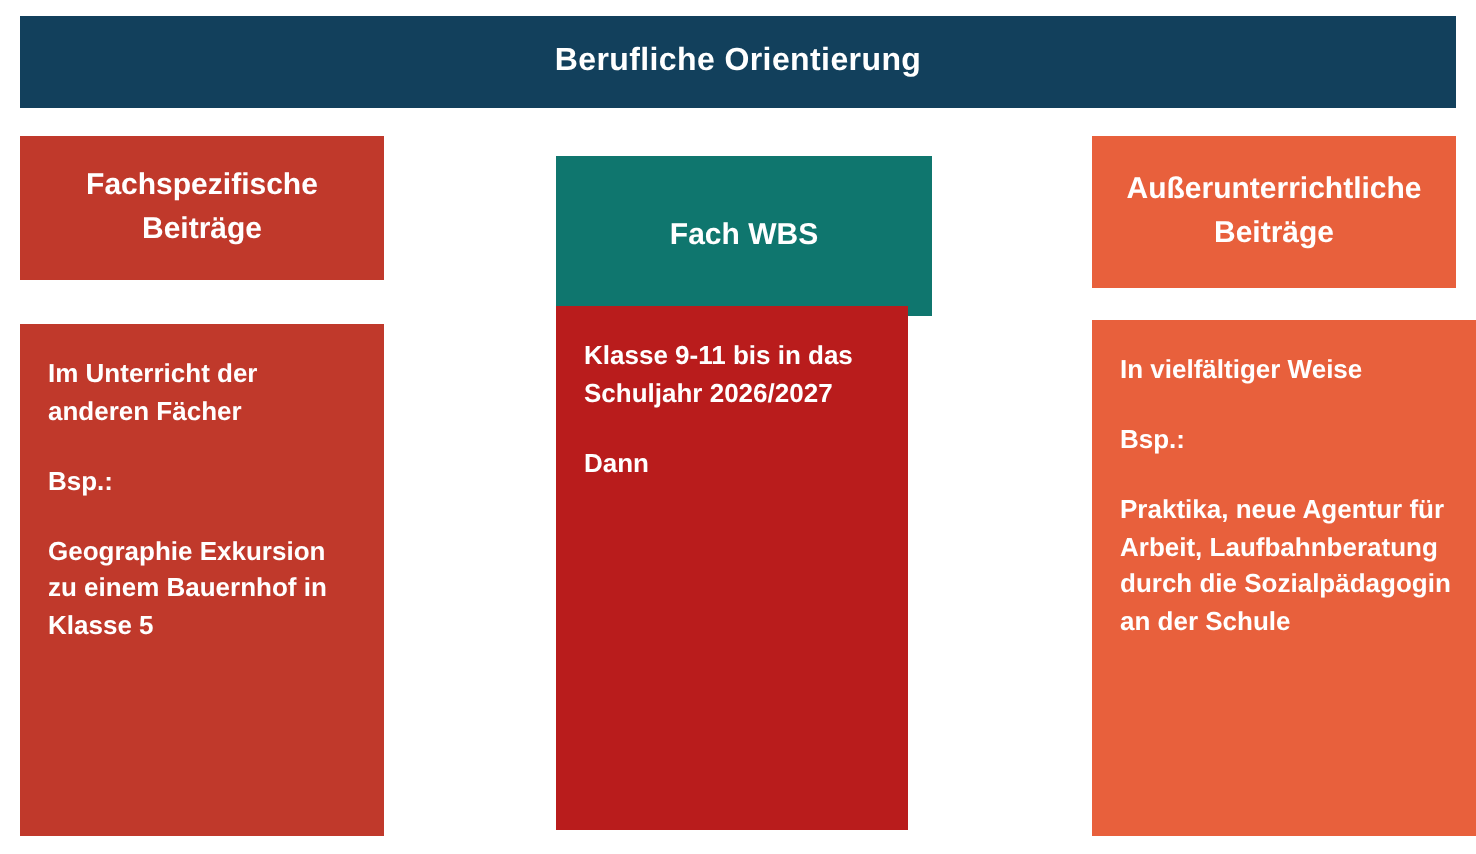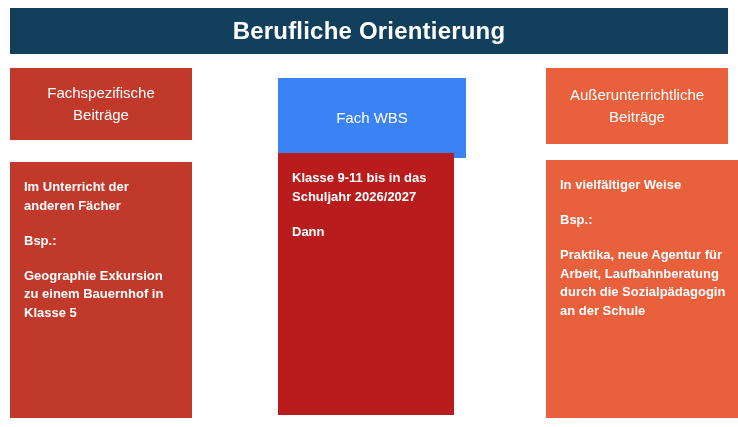--- a/index.html
+++ b/index.html
@@ -24,37 +24,37 @@
     top: 8px;
     width: 718px;
     height: 46px;
     background: #12405c;
     display: flex;
     align-items: center;
     justify-content: center;
   }
   .title-banner .title-text {
     color: #ffffff;
-    font-size: 24px;
+    font-size: 16px;
     font-weight: bold;
     letter-spacing: 0.2px;
   }
   .head-box {
     position: absolute;
     display: flex;
     align-items: center;
     justify-content: center;
     text-align: center;
     box-sizing: border-box;
     padding: 6px 8px;
   }
   .head-box .head-text {
     color: #ffffff;
     font-size: 15px;
-    font-weight: normal;
+    font-weight: bold;
     line-height: 1.5;
   }
   .body-box {
     position: absolute;
     box-sizing: border-box;
     padding: 16px 14px 10px 14px;
   }
   .body-box p {
     margin: 0 0 16px 0;
     color: #ffffff;
@@ -64,21 +64,21 @@
   }
   .body-box p:last-child {
     margin-bottom: 0;
   }
 
   
   #head-fach { left: 10px; top: 68px; width: 182px; height: 72px; background: #c0392b; }
   #body-fach { left: 10px; top: 162px; width: 182px; height: 256px; background: #c0392b; }
 
   
-  #head-wbs { left: 278px; top: 78px; width: 188px; height: 80px; background: #3b82f6; }
+  #head-wbs { left: 278px; top: 78px; width: 188px; height: 80px; background: #0f766e; }
   #body-wbs { left: 278px; top: 153px; width: 176px; height: 262px; background: #b91c1c; }
 
   
   #head-ausser { left: 546px; top: 68px; width: 182px; height: 76px; background: #e8603c; }
   #body-ausser { left: 546px; top: 160px; width: 206px; height: 258px; background: #e8603c; }
 </style>
 </head>
 <body>
 
 <div class="canvas">

